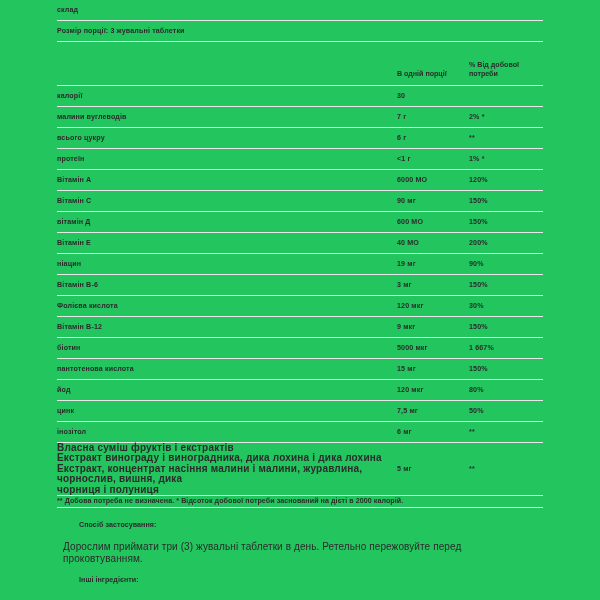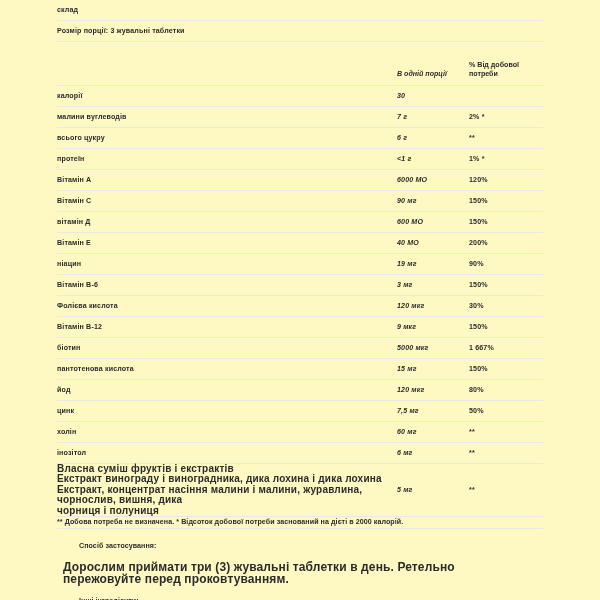--- a/index.html
+++ b/index.html
@@ -11,40 +11,40 @@
     background: #ffffff;
     font-family: "Liberation Sans", sans-serif;
     color: #2b2b2b;
     -webkit-font-smoothing: antialiased;
   }
   .page {
     width: 600px;
     height: 600px;
     position: relative;
     overflow: hidden;
-    background: #fef9c3;
+    background: #22c55e;
   }
   .panel {
     position: absolute;
     left: 57px;
     top: 0px;
     width: 486px;
   }
 
   
   .facts { width: 100%; border-collapse: collapse; table-layout: fixed; }
   .facts td, .facts th {
     padding: 0;
     vertical-align: middle;
     text-align: left;
   }
   .rowline { border-bottom: 1px solid #e8e8e8; }
 
   .cell-name   { width: 340px; padding-left: 6px; }
-  .cell-amount { width: 72px; font-style: italic; }
+  .cell-amount { width: 72px; }
   .cell-dv     { width: 74px; margin-left: 35px; }
 
   .r-txt {
     font-size: 7.1px;
     font-weight: bold;
     line-height: 10px;
     letter-spacing: 0.02em;
     color: #2b2b2b;
     padding-top: 5px;
     padding-bottom: 5px;
@@ -83,22 +83,22 @@
   
   .below { padding-left: 6px; padding-top: 12px; }
   .sect-head {
     font-size: 7.1px;
     font-weight: bold;
     line-height: 11px;
     margin: 0 0 10px 16px;
     letter-spacing: 0.01em;
   }
   .para {
-    font-size: 12px;
-    font-weight: bold;
+    font-size: 10px;
+    font-weight: normal;
     line-height: 11.5px;
     margin: 0 0 11px 0;
     letter-spacing: 0.01em;
     max-width: 470px;
   }
 </style>
 </head>
 <body>
 
 <div class="page">
@@ -309,31 +309,20 @@
         </tr>
         <tr class="rowline">
           <td class="cell-name">
               <span class="r-txt">цинк</span>
             </td>
           <td class="cell-amount">
               <span class="r-txt">7,5 мг</span>
             </td>
           <td class="cell-dv">
               <span class="r-txt">50%</span>
-            </td>
-        </tr>
-        <tr class="rowline">
-          <td class="cell-name">
-              <span class="r-txt">холін</span>
-            </td>
-          <td class="cell-amount">
-              <span class="r-txt">60 мг</span>
-            </td>
-          <td class="cell-dv">
-              <span class="r-txt">**</span>
             </td>
         </tr>
         <tr class="rowline">
           <td class="cell-name">
               <span class="r-txt">інозітол</span>
             </td>
           <td class="cell-amount">
               <span class="r-txt">6 мг</span>
             </td>
           <td class="cell-dv">

